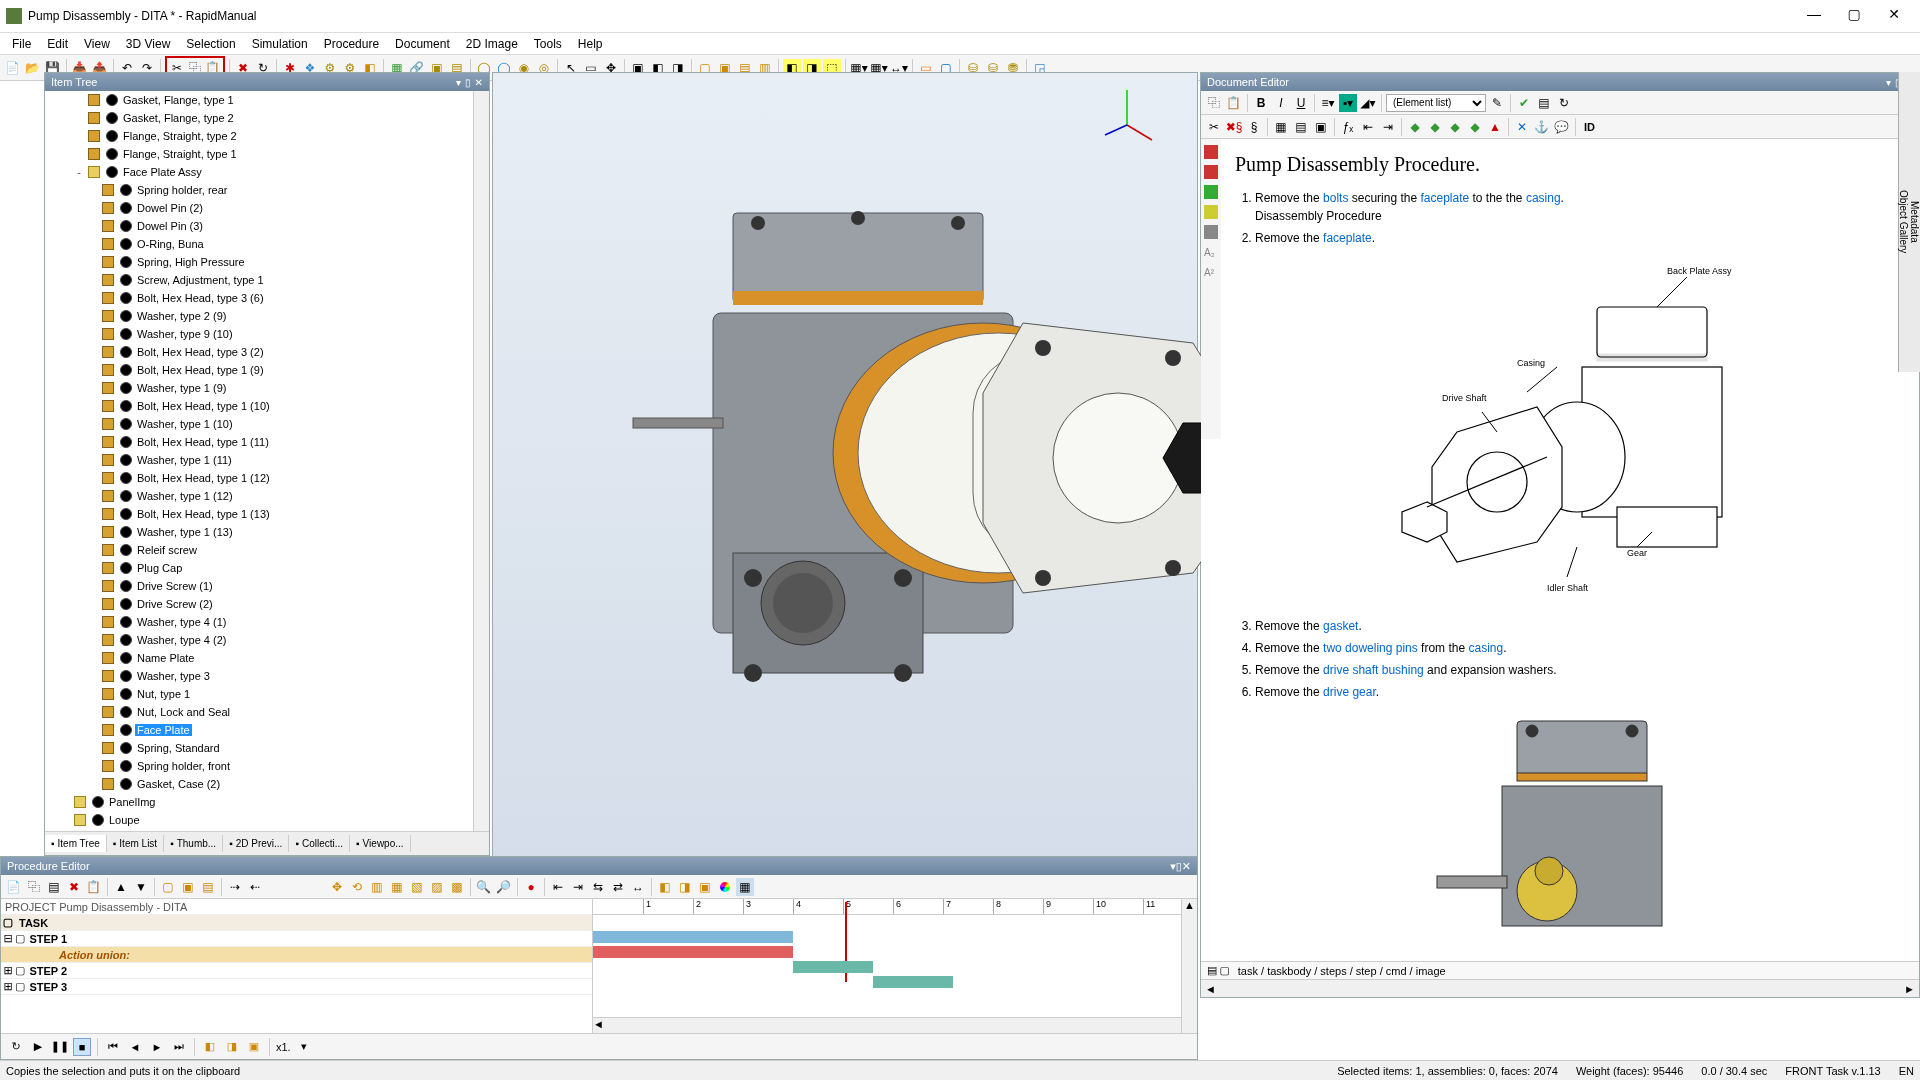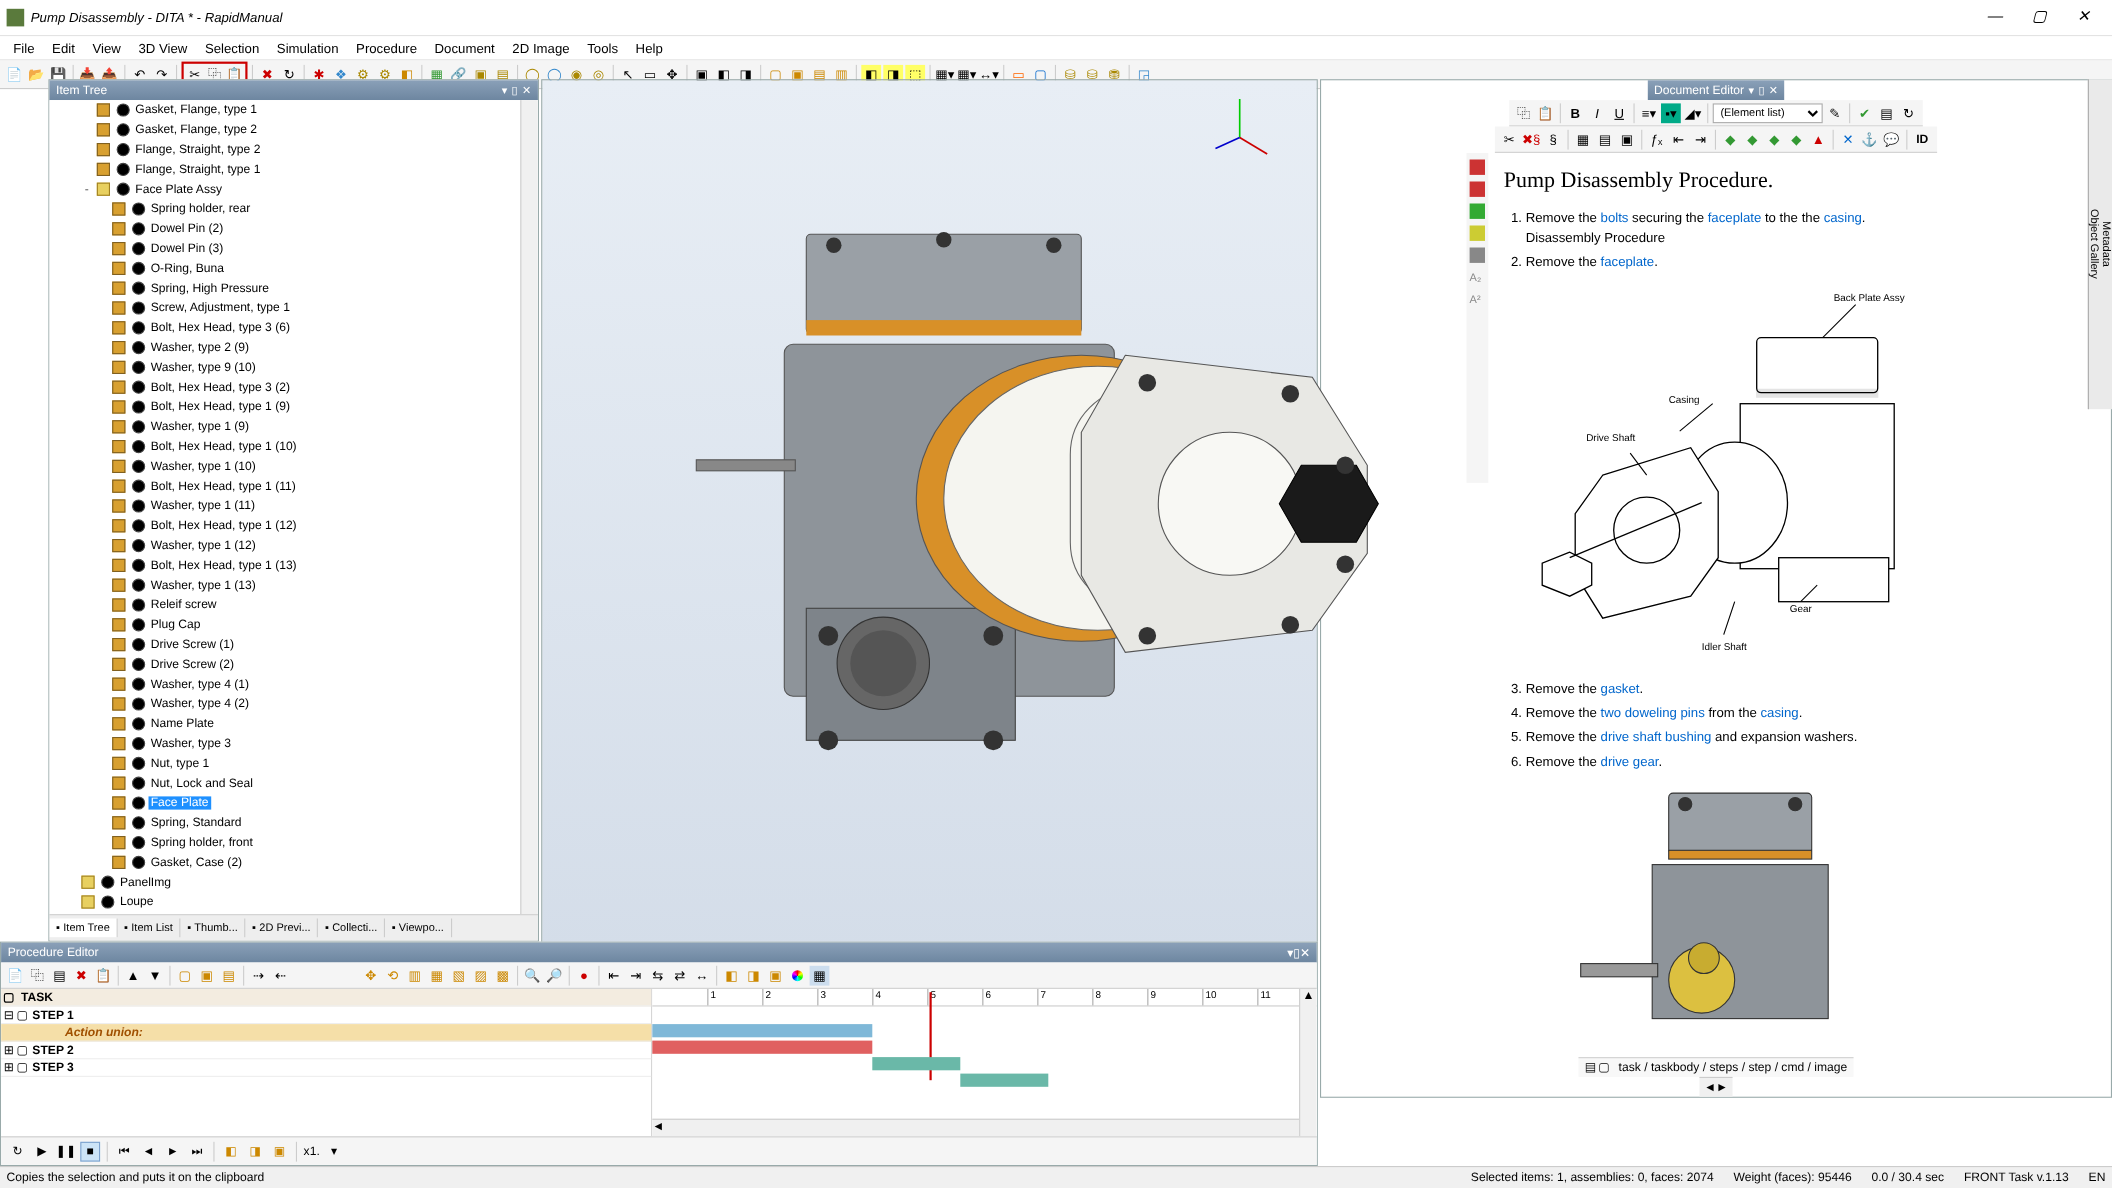--- a/index.html
+++ b/index.html
@@ -1,17 +1,17 @@
 <!DOCTYPE html>
 <html><head>
 <meta charset="utf-8">
 <style>
 * { margin:0; padding:0; box-sizing:border-box; font-family:"Segoe UI",Tahoma,Arial,sans-serif; }
 body { width:1920px; height:1080px; background:#fff; overflow:hidden; font-size:11px; color:#000; }
-.titlebar{height:24px;background:#fff;display:flex;align-items:center;padding:16px 6px;border-bottom:1px solid #ddd;font-style:italic;}
+.titlebar{height:24px;background:#fff;display:flex;align-items:center;padding:16px 6px;border-bottom:1px solid #ddd;}
 .titlebar .app-icon{width:16px;height:16px;background:#5a7a3c;margin-right:6px;}
 .titlebar .title{flex:1;font-size:12px;}
 .titlebar .win-btn{width:40px;height:20px;text-align:center;cursor:pointer;font-size:14px;}
 .menubar{height:22px;background:#fff;display:flex;align-items:center;padding:0 4px;border-bottom:1px solid #ddd;font-size:12px;}
 .menubar .menu-item{padding:2px 8px;cursor:pointer;}
 .toolbar{height:26px;background:#f5f5f5;display:flex;align-items:center;padding:0 4px;border-bottom:1px solid #ccc;gap:2px; overflow:hidden;}
 .tb-btn{width:18px;height:18px;border:1px solid transparent;display:flex;align-items:center;justify-content:center;cursor:pointer;font-size:12px;}
 .tb-sep{width:1px;height:18px;background:#ccc;margin:0 2px;}
 .red-box{border:2px solid #c00!important;padding:1px;display:flex;}
 
@@ -35,21 +35,21 @@
 .tree-scroll{position:absolute;right:0;top:0;width:16px;height:100%;background:#f0f0f0;border-left:1px solid #ccc;}
 .tree-tabs{height:24px;background:#eee;border-top:1px solid #ccc;display:flex;align-items:center;font-size:10px;overflow:hidden;}
 .tree-tabs .ttab{padding:3px 6px;border-right:1px solid #ccc;cursor:pointer;display:flex;align-items:center;gap:3px;white-space:nowrap;}
 .tree-tabs .ttab.active{background:#fff;}
 
 .viewport{flex:1;background:linear-gradient(#e8eef5,#cfd9e6);position:relative;border:1px solid #9aa;margin:0 2px;}
 .axis{position:absolute;top:12px;right:40px;width:60px;height:60px;}
 .viewcube{position:absolute;bottom:16px;left:16px;width:70px;height:55px;}
 .pump-svg{position:absolute;top:50px;left:60px;width:720px;height:640px;}
 
-.doc-editor{width:720px;height:926px;align-items:center;}
+.doc-editor{width:720px;height:926px;}
 .de-tool{height:24px;background:#f5f5f5;border-bottom:1px solid #ccc;display:flex;align-items:center;gap:2px;padding:0 4px;overflow:hidden;}
 .de-body{flex:1;overflow:auto;padding:10px 20px;background:#fff;position:relative;font-size:13px;line-height:1.5;}
 .de-side{position:absolute;top:0;width:20px;background:#f5f5f5;display:flex;flex-direction:column;align-items:center;gap:6px;padding-top:6px;}
 .de-side.left{left:0;height:300px;}
 .de-side-icon{width:14px;height:14px;cursor:pointer;}
 .right-rail{position:absolute;top:72px;right:0;width:22px;height:300px;background:#eaeaea;border-left:1px solid #aaa;writing-mode:vertical-rl;font-size:10px;display:flex;flex-direction:column;align-items:center;}
 .right-rail .rico{width:16px;height:16px;margin:4px 0;cursor:pointer;}
 .doc-title{font-family:Georgia,serif;font-size:20px;margin-bottom:10px;}
 .doc-ol{margin-left:20px;}
 .doc-ol li{margin-bottom:4px;font-size:12px;}
@@ -795,20 +795,23 @@
     <div class="tb-btn" style="color:#c80;">◧</div>
     <div class="tb-btn" style="color:#c80;">◨</div>
     <div class="tb-btn" style="color:#c80;">▣</div>
     <div class="tb-btn">
         <span style="display:inline-block;width:10px;height:10px;background:conic-gradient(red,yellow,lime,cyan,blue,magenta,red);border-radius:50%;"></span>
       </div>
     <div class="tb-btn" style="background:#cde;">▦</div>
   </div>
   <div class="proc-body">
     <div class="task-col">
+      <div class="task-row proj">
+          <span>PROJECT Pump Disassembly - DITA</span>
+        </div>
       <div class="task-row hdr">
           <span class="exp">▢</span>
           <span class="name">TASK</span>
         </div>
       <div class="task-row bold">
           <span class="exp">⊟</span>
           <span>▢</span>
           <span class="name">STEP 1</span>
         </div>
       <div class="task-row orange">

